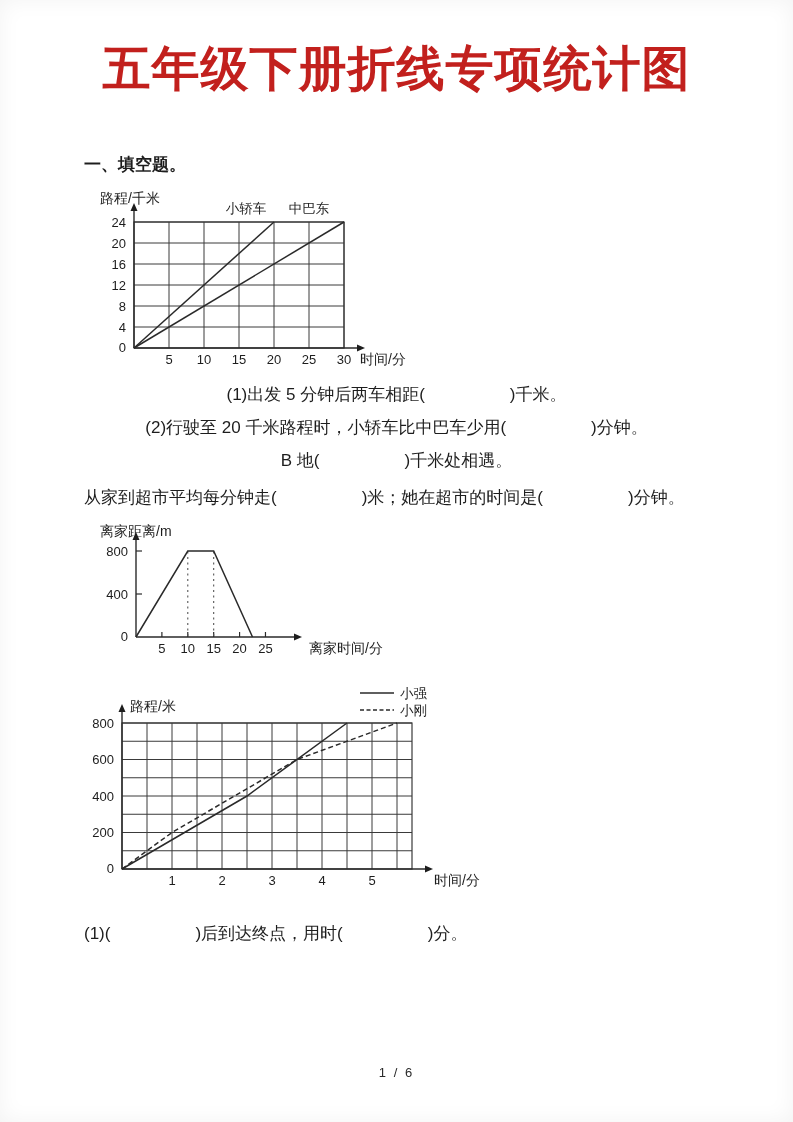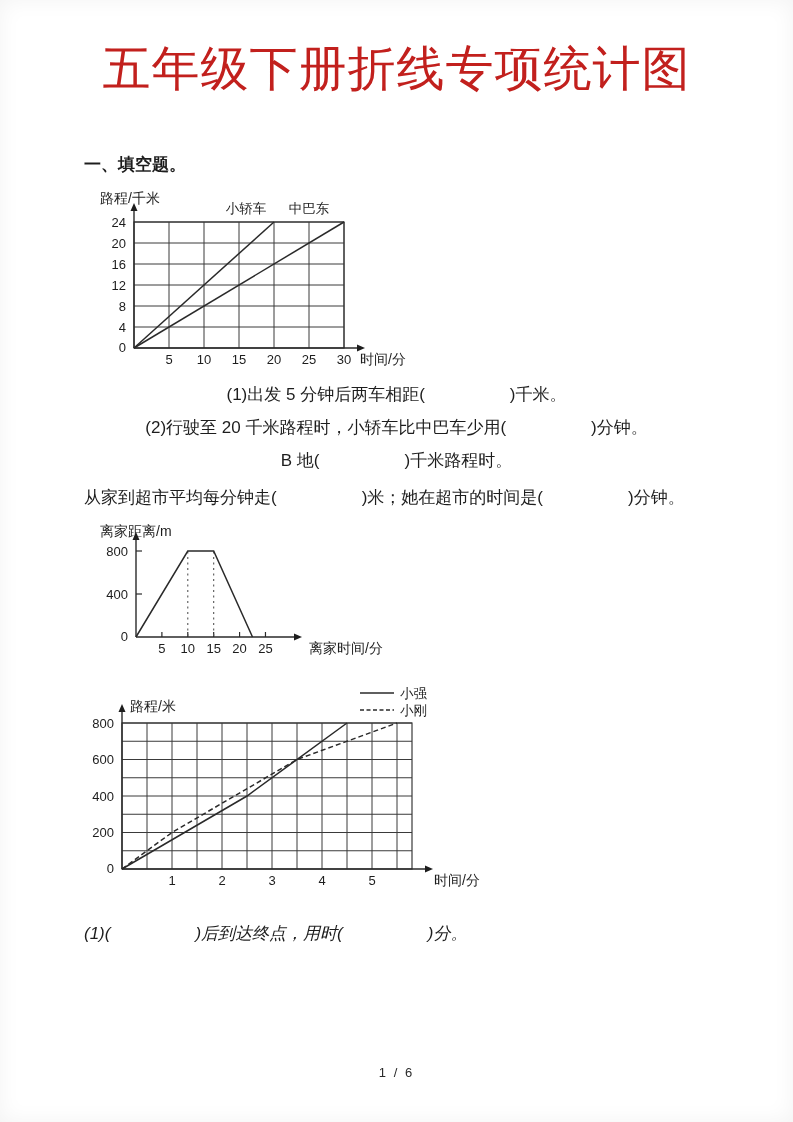--- a/index.html
+++ b/index.html
@@ -3,31 +3,31 @@
 <meta charset="utf-8">
 <style>
   html,body{margin:0;padding:0;}
   body{background:#ececea;font-family:"Liberation Sans","DejaVu Sans",sans-serif;}
   .page{
     position:relative;width:793px;height:1122px;margin:0 auto;background:#ffffff;
     box-shadow:inset 0 0 22px rgba(0,0,0,0.05);color:#1d1d1d;overflow:hidden;
   }
   .title{
     margin:0;padding-top:40px;text-align:center;
-    font-size:48px;font-weight:400;letter-spacing:1px;line-height:1.2;
+    font-size:48px;font-weight:700;letter-spacing:1px;line-height:1.2;
   }
   .content{padding:0 84px;}
   .content p{margin:0;font-size:17px;line-height:30px;white-space:nowrap;}
   .sec-heading{font-weight:700;font-size:16px;margin-top:52px !important;}
   .q-first{margin-top:14px !important;}
   .blanks p{line-height:33px;}
   .blanks{margin-top:4px;text-align:center;}
   .q2-block{margin-top:6px;}
   .q3-line{margin-top:14px !important;}
-  .sub-after-chart{margin-top:10px !important;font-style:italic;}
+  .sub-after-chart{margin-top:10px !important;}
   .chart-wrap{display:block;}
   .chart-wrap.c1{margin-top:8px;}
   .chart-wrap.c2{margin-top:10px;}
   .chart-wrap.c3{margin-top:4px;margin-left:-8px;}
   svg text{font-family:"Liberation Sans","DejaVu Sans",sans-serif;}
   .footer{
     position:absolute;left:0;right:0;bottom:42px;text-align:center;
     font-size:13px;color:#2b2b2b;letter-spacing:2px;
   }
 </style>
@@ -79,21 +79,21 @@
           <text x="162" y="25" text-anchor="middle" font-size="13.5" fill="#1d1d1d">小轿车</text>
           <text x="225" y="25" text-anchor="middle" font-size="13.5" fill="#1d1d1d">中巴东</text>
           <text x="16" y="15" text-anchor="start" font-size="14" fill="#1d1d1d">路程/千米</text>
           <text x="276" y="176" text-anchor="start" font-size="14" fill="#1d1d1d">时间/分</text>
         </svg>
     </span>
 
     <div class="blanks">
       <p>(1)出发 5 分钟后两车相距(　　　　　)千米。</p>
       <p>(2)行驶至 20 千米路程时，小轿车比中巴车少用(　　　　　)分钟。</p>
-      <p>B 地(　　　　　)千米路程时。</p>
+      <p>B 地(　　　　　)千米处相遇。</p>
     </div>
 
     <div class="q2-block">
       <p>从家到超市平均每分钟走(　　　　　)米；她在超市的时间是(　　　　　)分钟。</p>
     </div>
 
     <span class="chart-wrap c2">
       <svg role="img" width="330" height="150" viewBox="0 0 330 150">
           <line x1="52" y1="114" x2="52" y2="16" stroke="#2a2a2a" stroke-width="1.4"></line>
           <polygon points="48.5,17 55.5,17 52,9" fill="#1d1d1d"></polygon>

